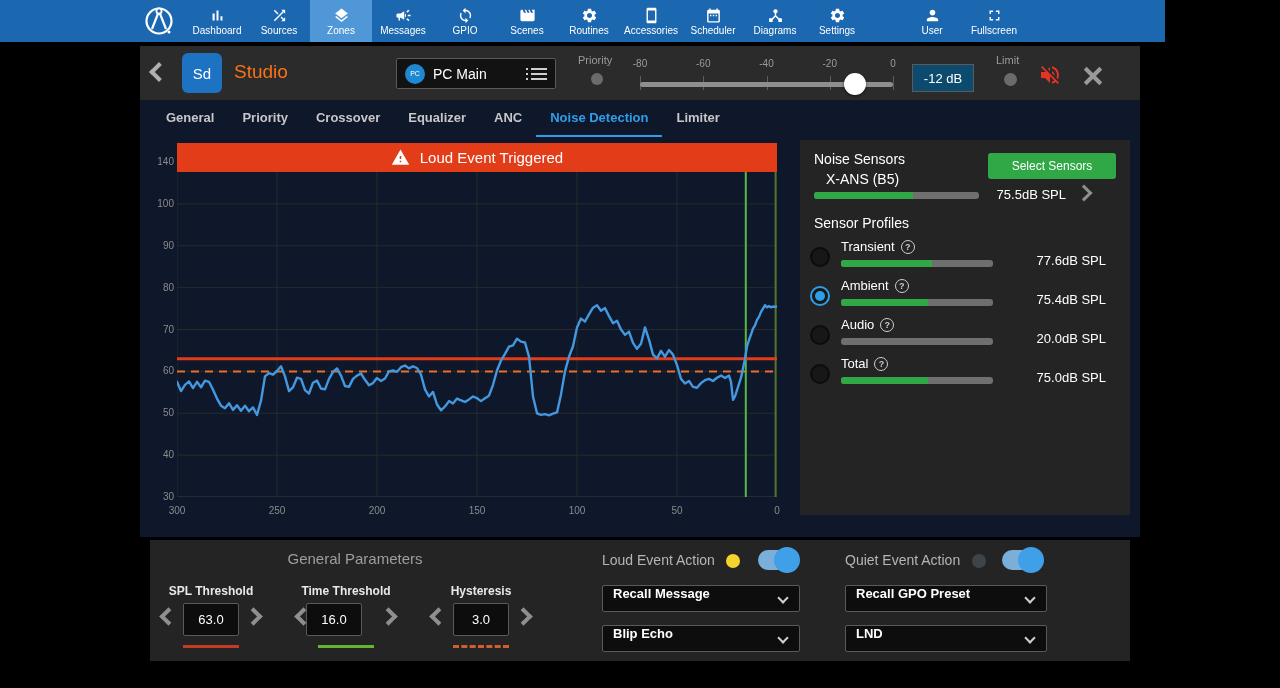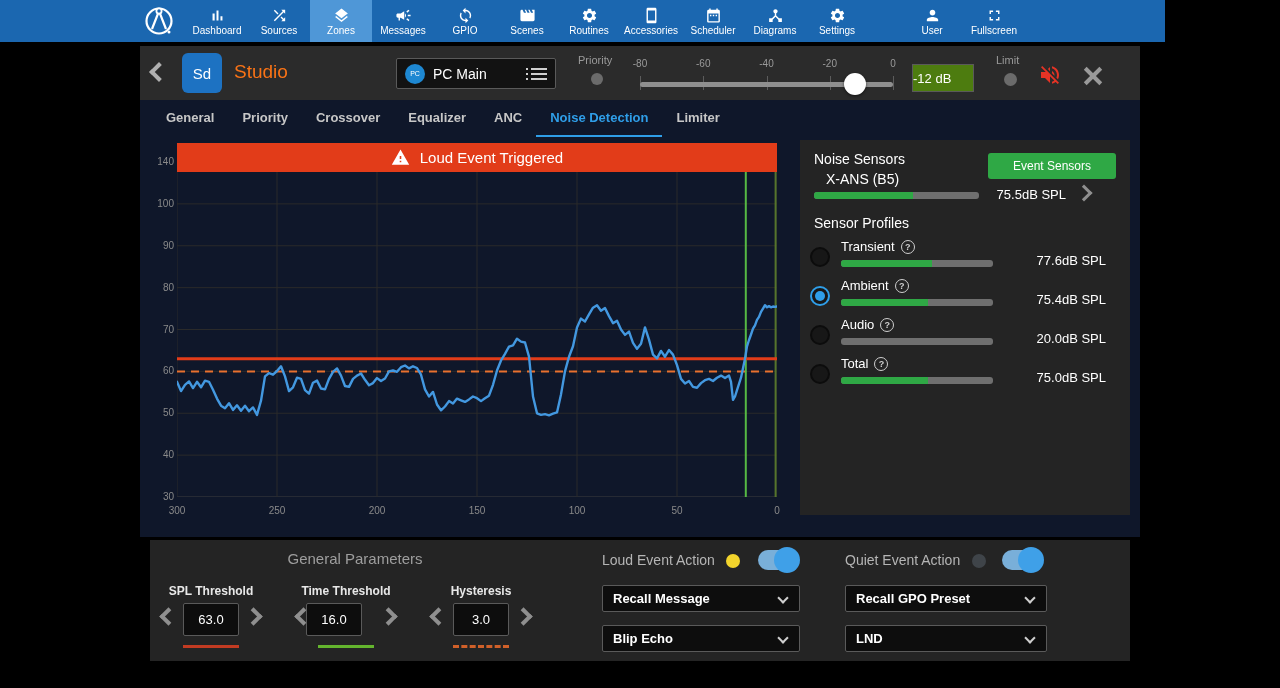--- a/index.html
+++ b/index.html
@@ -28,21 +28,21 @@
   .list-icon i { display:block; width:16px; height:2px; background:#cfcfcf; position:relative; }
   .list-icon i::before { content:""; position:absolute; left:-5px; top:0; width:2px; height:2px; background:#cfcfcf; }
   .small-label { color:#9a9a9a; font-size:11px; }
   .dot { border-radius:50%; }
   #priority-label { position:absolute; left:438px; top:8px; }
   #priority-dot { position:absolute; left:451px; top:27px; width:12px; height:12px; background:#6b6b6b; }
   .vol-tick-label { position:absolute; top:12px; width:30px; text-align:center; color:#9a9a9a; font-size:10px; }
   #vol-track { position:absolute; left:500px; top:36px; width:253px; height:5px; background:#8f8f8f; border-radius:3px; cursor:pointer; }
   .vol-tickmark { position:absolute; top:30px; width:1px; height:14px; background:#5c5c5c; }
   #vol-thumb { position:absolute; top:27px; width:22px; height:22px; background:#fff; border-radius:50%; box-shadow:0 1px 3px rgba(0,0,0,.6); cursor:grab; }
-  #vol-value { position:absolute; left:772px; top:18px; width:62px; height:28px; background:#4d7c0f; border:1px solid #5a5a5a; color:#fff; font-size:13px; text-align:left; font-family:"Liberation Sans", sans-serif; }
+  #vol-value { position:absolute; left:772px; top:18px; width:62px; height:28px; background:#0c4a6e; border:1px solid #5a5a5a; color:#fff; font-size:13px; text-align:center; font-family:"Liberation Sans", sans-serif; }
   #limit-label { position:absolute; left:856px; top:8px; }
   #limit-dot { position:absolute; left:864px; top:27px; width:13px; height:13px; background:#6b6b6b; }
   #mute-icon { position:absolute; left:898px; top:17px; width:24px; height:24px; cursor:pointer; }
   #mute-icon svg { width:24px; height:24px; fill:#e53325; }
   #close-x { position:absolute; left:942px; top:20px; width:20px; height:20px; cursor:pointer; }
   #close-x::before, #close-x::after { content:""; position:absolute; left:9px; top:-1px; width:4px; height:22px; background:#9a9a9a; }
   #close-x::before { transform:rotate(45deg); } #close-x::after { transform:rotate(-45deg); }
 
   
   #content { position:absolute; left:140px; top:100px; width:1000px; height:437px; background:#0f172a; }
@@ -84,21 +84,21 @@
   .chev { position:absolute; top:70px; width:13px; height:13px; cursor:pointer; }
   .chev.left { border-left:4px solid #8f8f8f; border-bottom:4px solid #8f8f8f; transform:rotate(45deg); }
   .chev.right { border-right:4px solid #8f8f8f; border-top:4px solid #8f8f8f; transform:rotate(45deg); }
   .underline { position:absolute; top:105px; width:56px; height:0; }
   .u-red { border-top:3px solid #c23b22; }
   .u-green { border-top:3px solid #64b52e; }
   .u-orange { border-top:3px dashed #d06029; }
   .event-label { position:absolute; top:12px; color:#b5b5b5; font-size:14px; }
   .toggle { position:absolute; top:10px; width:40px; height:20px; border-radius:10px; background:#79afd9; cursor:pointer; }
   .toggle::after { content:""; position:absolute; right:-2px; top:-3px; width:26px; height:26px; border-radius:50%; background:#3fa0e8; }
-  .dropdown { position:absolute; height:27px; background:#0d0d0d; border:1px solid #5a5a5a; border-radius:2px; display:flex; align-items:center; padding:0 10px; color:#fff; font-size:13px; font-weight:bold; cursor:pointer; }
+  .dropdown { position:absolute; height:27px; background:#0d0d0d; border:1px solid #5a5a5a; border-radius:2px; display:flex; padding:0 10px; color:#fff; font-size:13px; font-weight:bold; cursor:pointer; }
   .dropdown .caret { position:absolute; right:12px; top:8px; width:8px; height:8px; border-right:2px solid #cfcfcf; border-bottom:2px solid #cfcfcf; transform:rotate(45deg); }
 </style>
 </head>
 <body>
 
 <div id="nav">
   <svg id="logo" viewBox="0 0 34 34">
     <circle cx="17" cy="17" r="12.5" fill="none" stroke="#fff" stroke-width="2.2"></circle>
     <path d="M10 25 L17 7 L24 25" fill="none" stroke="#fff" stroke-width="2.2"></path>
     <circle cx="17" cy="7" r="2.6" fill="#1b67b0" stroke="#fff" stroke-width="1.8"></circle>
@@ -292,21 +292,21 @@
         <div class="xtick" style="left: 212px;">200</div>
         <div class="xtick" style="left: 312px;">150</div>
         <div class="xtick" style="left: 412px;">100</div>
         <div class="xtick" style="left: 512px;">50</div>
         <div class="xtick" style="left: 612px;">0</div>
       </div>
   </div>
 
   <div id="sensors">
     <div class="panel-h abs" style="left:14px; top:11px;">Noise Sensors</div>
-    <button id="select-sensors">Event Sensors</button>
+    <button id="select-sensors">Select Sensors</button>
     <div class="abs" style="left:26px; top:31px; color:#fff; font-size:14px;">X-ANS (B5)</div>
     <div class="bar abs" style="left:14px; top:52px; width:165px;">
         <i id="sensor-bar-fill" style="width: 60%;"></i>
       </div>
     <div class="spl-val abs" style="left:188px; top:47px; width:78px; text-align:right;">75.5dB SPL</div>
     <div class="right-chev abs" style="left:278px; top:47px;"></div>
     <div class="panel-h abs" style="left:14px; top:75px;">Sensor Profiles</div>
 
     <div class="profile-row" style="top:99px;">
       <div class="radio"></div>

